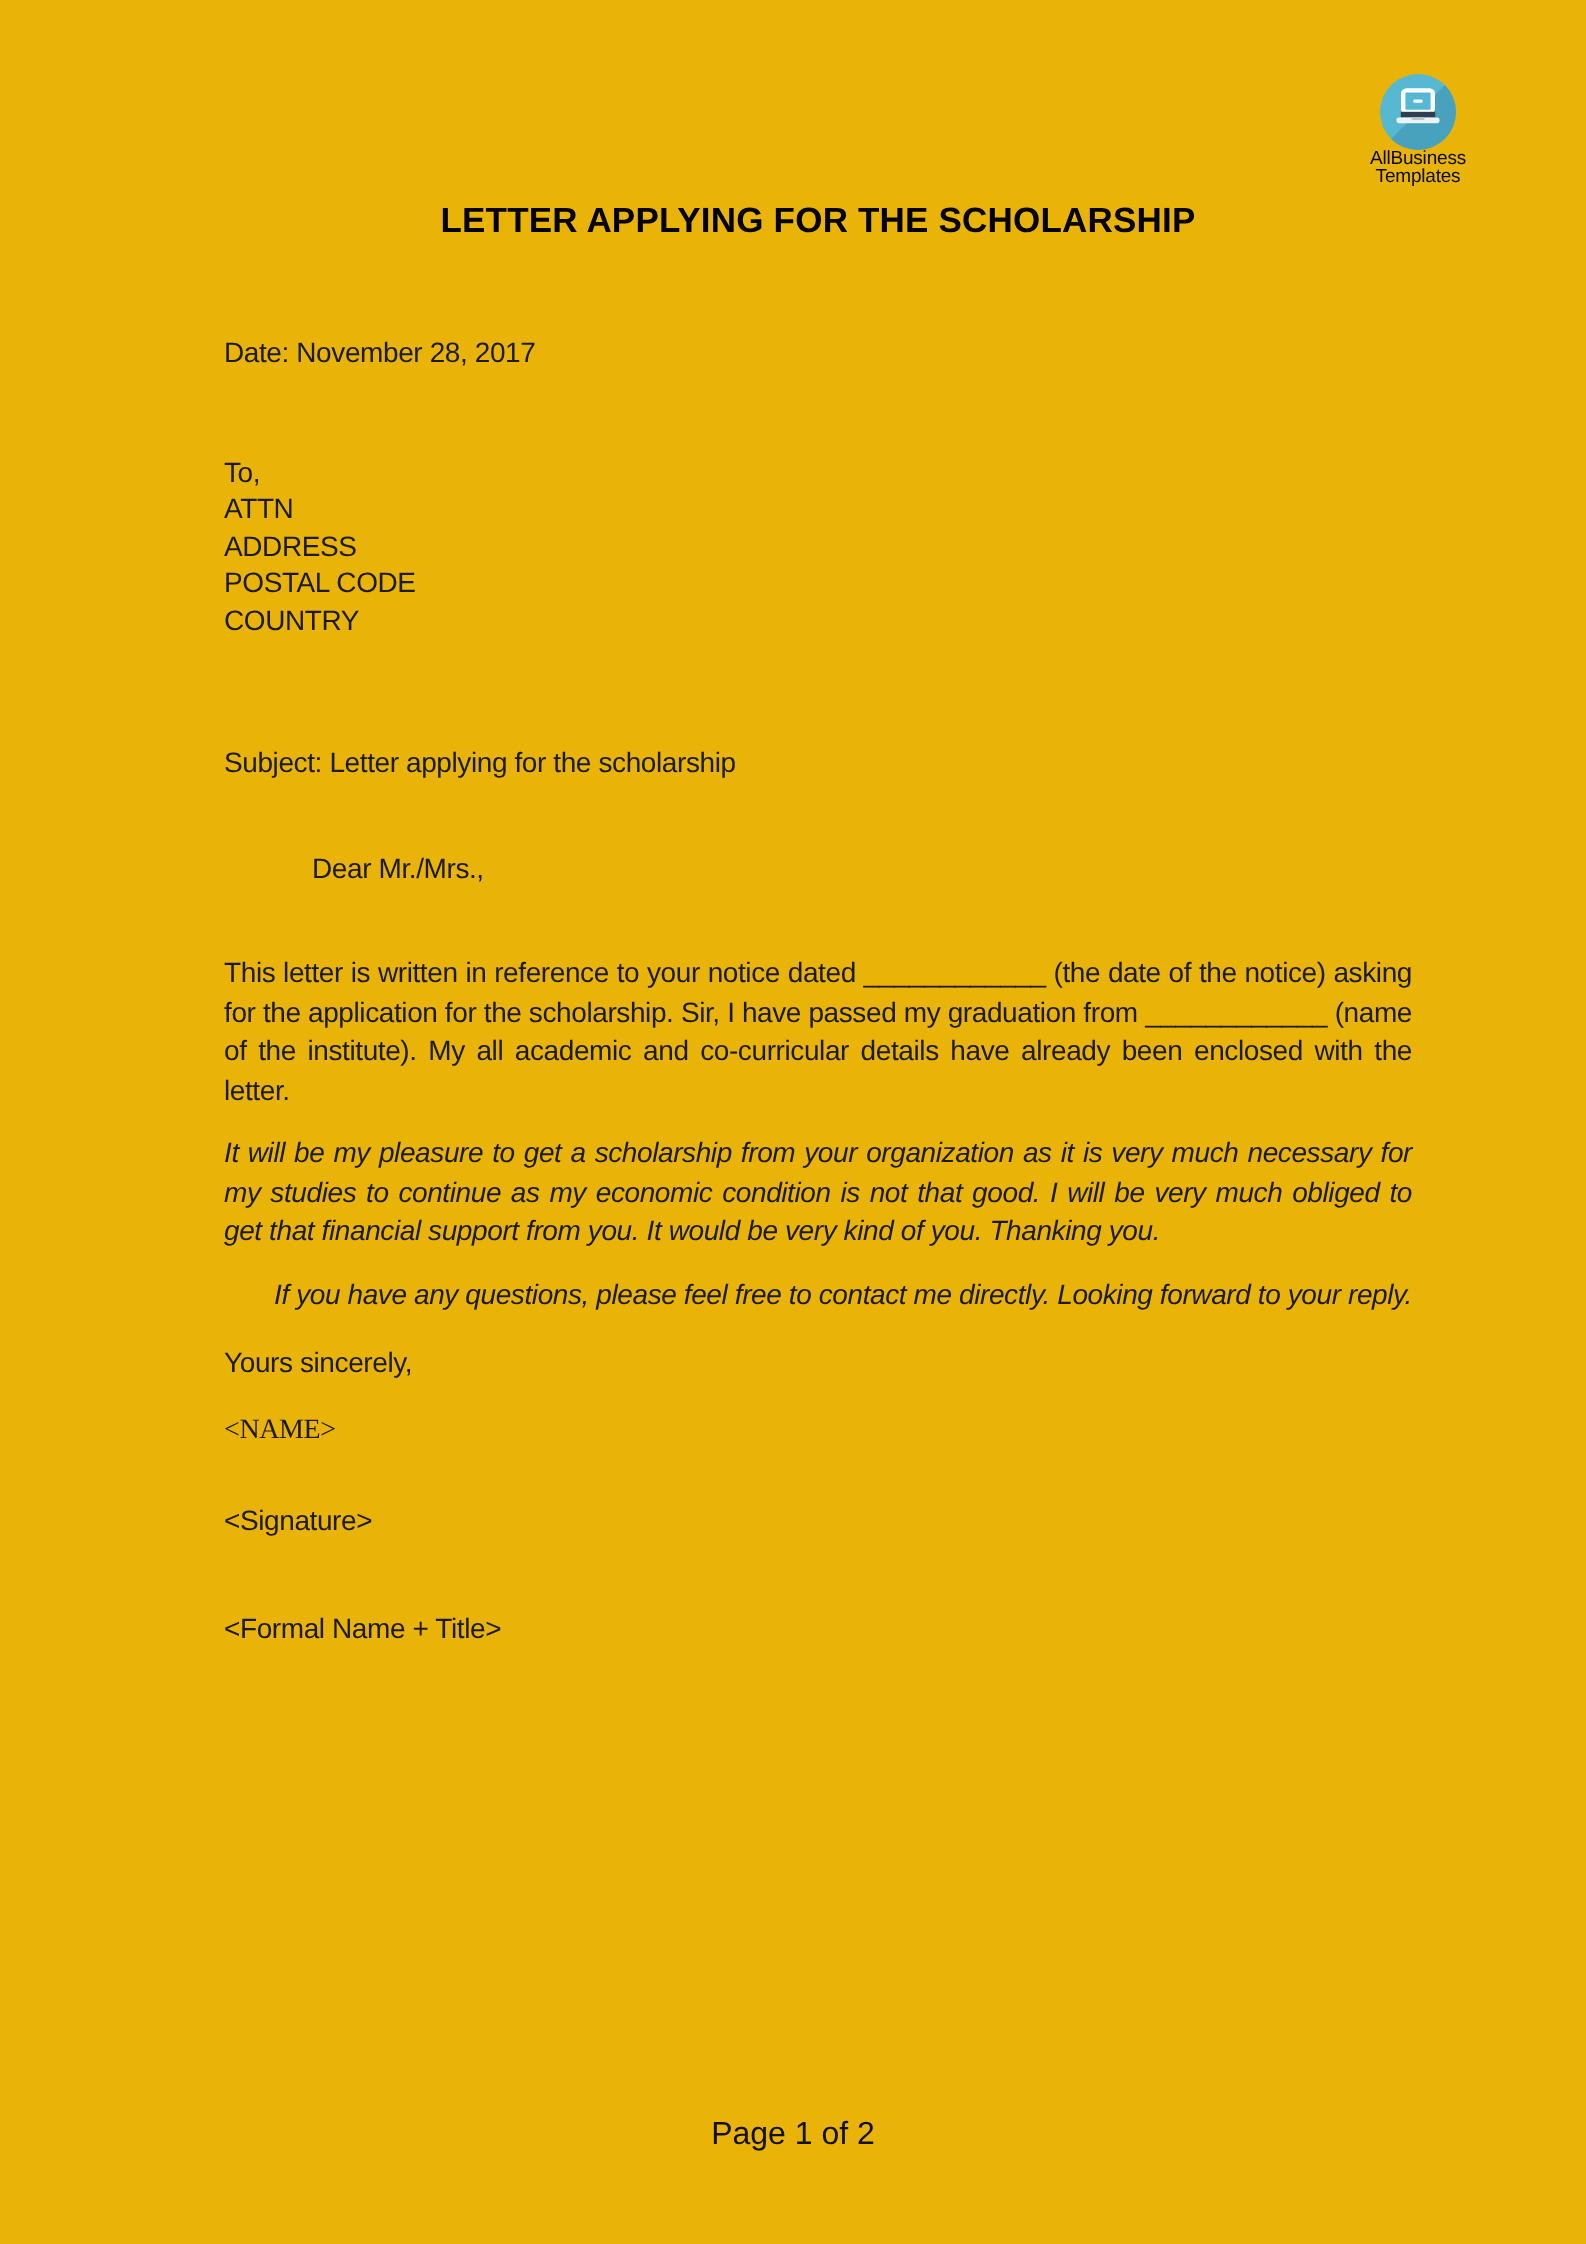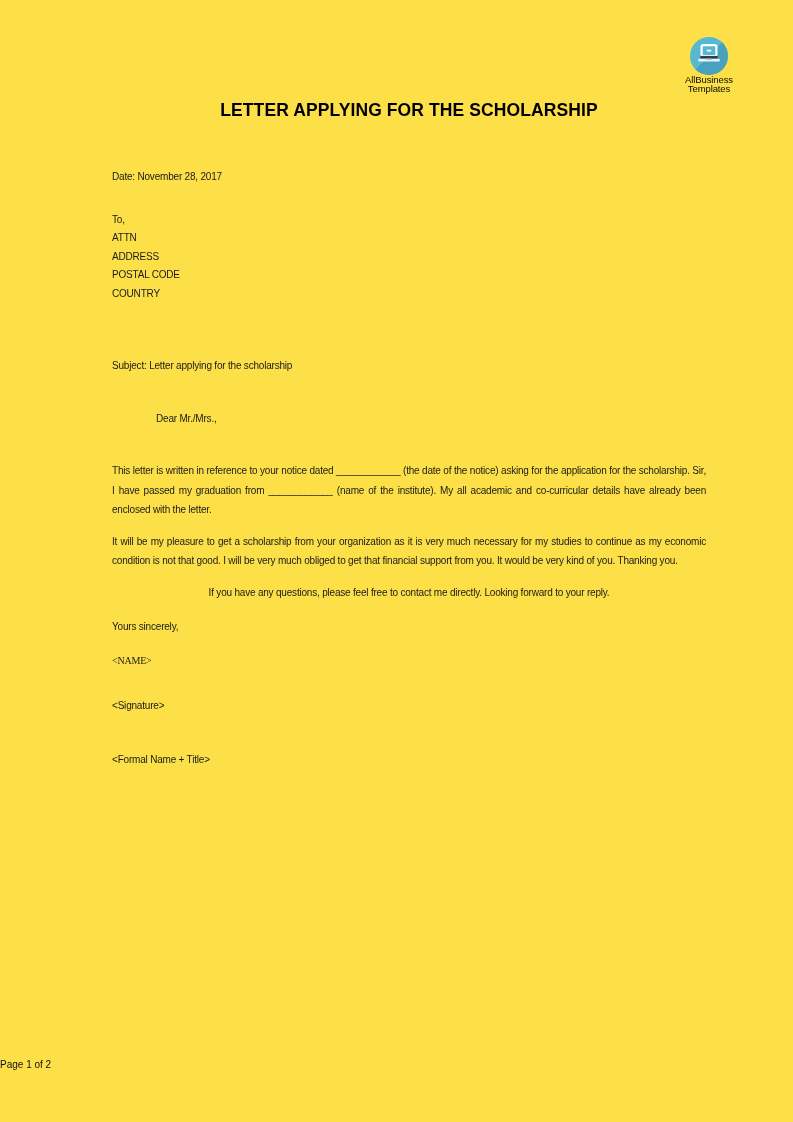--- a/index.html
+++ b/index.html
@@ -8,51 +8,51 @@
     font-family: "Liberation Sans", sans-serif;
     color: #1b1b1b;
     width: 793px;
     height: 1122px;
     overflow: hidden;
   }
   .page {
     position: relative;
     width: 793px;
     height: 1122px;
-    background: #fde047;
+    background: #eab308;
   }
   .content {
     position: absolute;
     left: 112px;
     right: 87px;
     top: 0;
   }
   .doc-title {
     margin-top: 99px;
     text-align: center;
     font-size: 17.5px;
     font-weight: bold;
     color: #000000;
     letter-spacing: 0.1px;
     line-height: 22px;
   }
   .body-text {
-    font-size: 10px;
+    font-size: 14px;
     letter-spacing: -0.2px;
     line-height: 19.5px;
     color: #1b1b1b;
   }
   .date-line { margin-top: 46px; }
-  .recipient-block { margin-top: 24px; line-height: 18.5px; }
+  .recipient-block { margin-top: 40px; line-height: 18.5px; }
   .subject-line { margin-top: 53px; }
   .subject-label { font-weight: normal; }
   .salutation { margin-top: 33px; margin-left: 44px; }
   .paragraph { margin-top: 33px; text-align: justify; }
-  .paragraph + .paragraph { margin-top: 12px; }
-  .p-single { text-align: center; }
+  .paragraph + .paragraph { margin-top: 12px; font-style: italic; }
+  .p-single { text-align: right; }
   .closing { margin-top: 15px; }
   .name-line { margin-top: 14px; font-family: Liberation Serif, serif; }
   .signature-line { margin-top: 26px; }
   .formal-line { margin-top: 34px; }
   .logo-block {
     position: absolute;
     top: 36px;
     right: 48px;
     width: 72px;
     text-align: center;
@@ -64,22 +64,22 @@
     line-height: 9.5px;
     color: #0a0a0a;
     letter-spacing: -0.1px;
     white-space: nowrap;
   }
   .page-footer {
     position: absolute;
     top: 1059px;
     left: 0;
     right: 0;
-    text-align: left;
-    font-size: 10px;
+    text-align: center;
+    font-size: 16px;
     color: #111111;
   }
 </style>
 </head>
 <body>
 
 <div class="page">
 
   <div class="logo-block">
     <div class="logo-circle-wrap">

